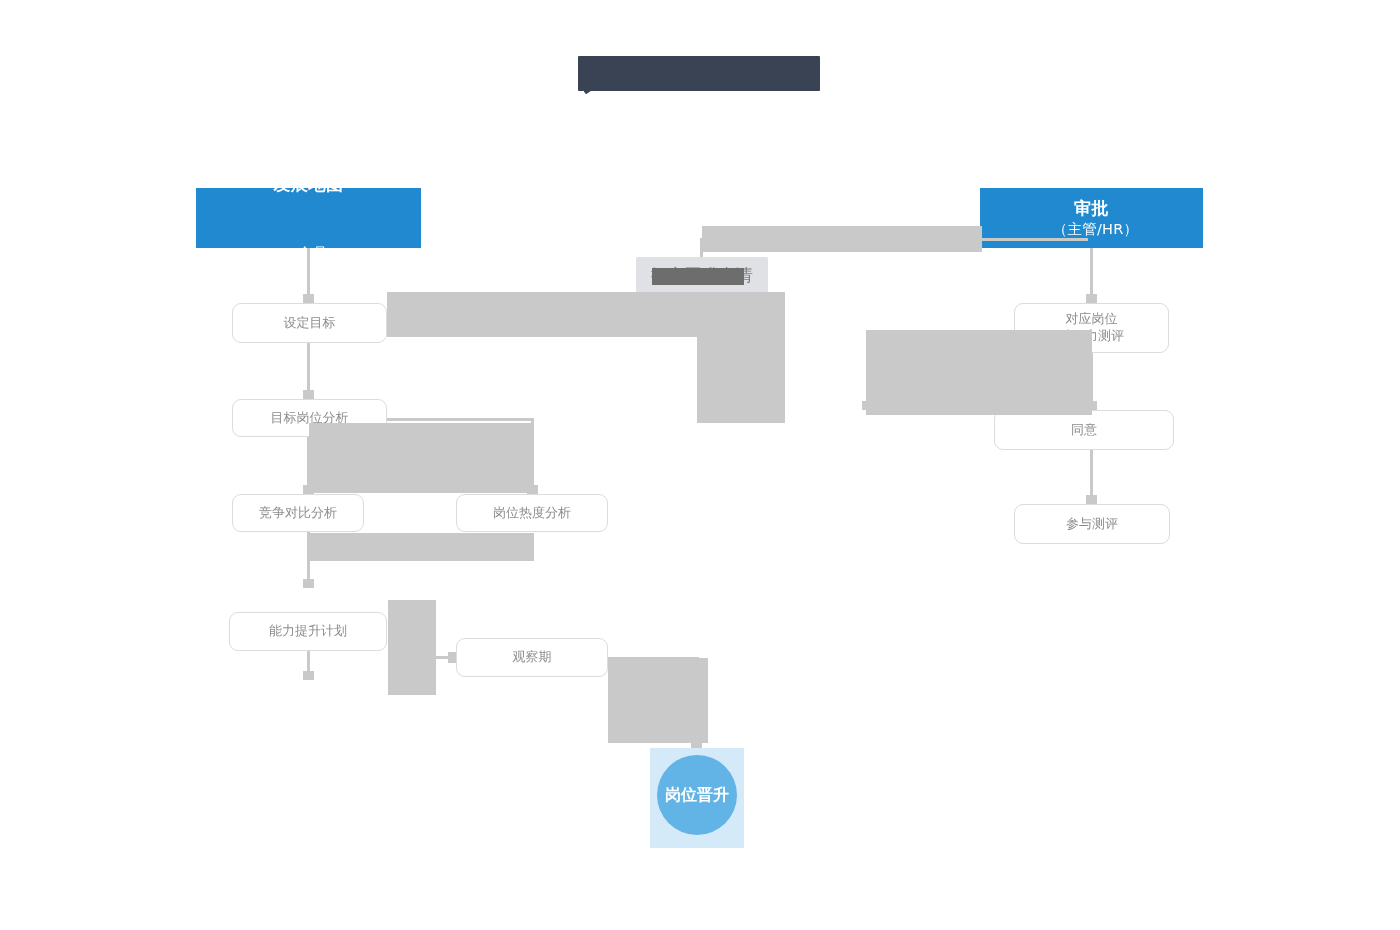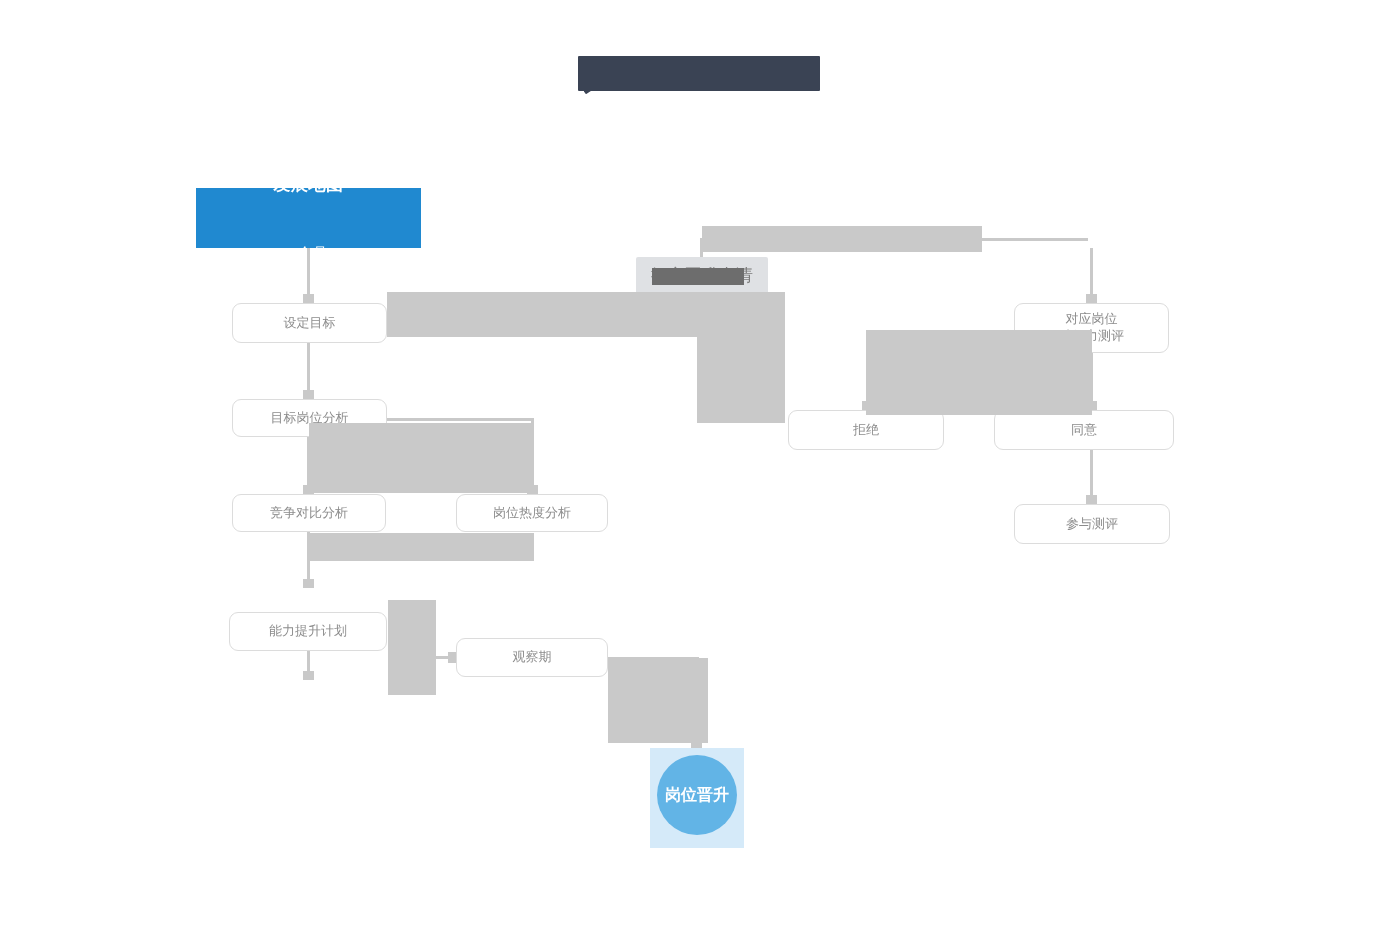--- a/index.html
+++ b/index.html
@@ -84,21 +84,21 @@
     justify-content: center;
     text-align: center;
     line-height: 1.28;
     box-shadow: 0 0 0 0 rgba(0,0,0,0);
     z-index: 5;
   }
   .node.two-line { line-height: 1.30; }
 
   #n-goal        { left: 232px; top: 303px; width: 155px; height: 40px; }
   #n-target      { left: 232px; top: 399px; width: 155px; height: 38px; }
-  #n-compare     { left: 232px; top: 494px; width: 154px; height: 38px; }
+  #n-compare     { left: 232px; top: 494px; width: 132px; height: 38px; }
   #n-heat        { left: 456px; top: 494px; width: 152px; height: 38px; }
   #n-ability     { left: 229px; top: 612px; width: 158px; height: 39px; }
   #n-training    { left: 229px; top: 681px; width: 158px; height: 39px; }
   #n-observe     { left: 456px; top: 638px; width: 152px; height: 39px; }
 
   #n-assess      { left: 1014px; top: 303px; width: 155px; height: 50px; }
   #n-reject      { left: 788px; top: 410px; width: 156px; height: 40px; }
   #n-agree       { left: 994px; top: 410px; width: 180px; height: 40px; }
   #n-join        { left: 1014px; top: 504px; width: 156px; height: 40px; }
 
@@ -231,40 +231,43 @@
 
   <div class="conn h" style="left:608px; top:657px; width:90px;"></div>
   <div class="conn v" style="left:696px; top:657px; height:95px;"></div>
   <div class="arrowhead down" style="left:691px; top:742px;"></div>
 
   <div class="lane-header" id="lane-dev">
     <div class="lane-title">发展地图</div>
     <div class="lane-sub">（全员）</div>
   </div>
 
+  <div class="lane-header" id="lane-appr">
+    <div class="lane-title">审批</div>
+    <div class="lane-sub">（主管/HR）</div>
+  </div>
 
   <div class="node" id="n-goal">设定目标</div>
   <div class="node" id="n-target">目标岗位分析</div>
   <div class="node" id="n-compare">竞争对比分析</div>
   <div class="node" id="n-heat">岗位热度分析</div>
   <div class="node" id="n-ability">能力提升计划</div>
   <div class="node" id="n-observe">观察期</div>
 
   <div id="n-submit">
     <span class="submit-text">提交晋升申请</span>
     <span class="submit-redaction"></span>
   </div>
 
   <div class="node two-line" id="n-assess">
     <div>
       <div>对应岗位</div>
       <div>胜任力测评</div>
     </div>
   </div>
-  <div class="node" id="n-reject">拒绝</div>
   <div class="node" id="n-agree">同意</div>
   <div class="node" id="n-join">参与测评</div>
 
   <div id="n-promote-halo"></div>
   <div id="n-promote">岗位晋升</div>
 
   <div class="occluder" style="left:702px; top:226px; width:280px; height:26px;"></div>
   <div class="occluder" style="left:387px; top:292px; width:398px; height:45px;"></div>
   <div class="occluder" style="left:697px; top:323px; width:88px; height:100px;"></div>
   <div class="occluder" style="left:866px; top:330px; width:226px; height:85px;"></div>

